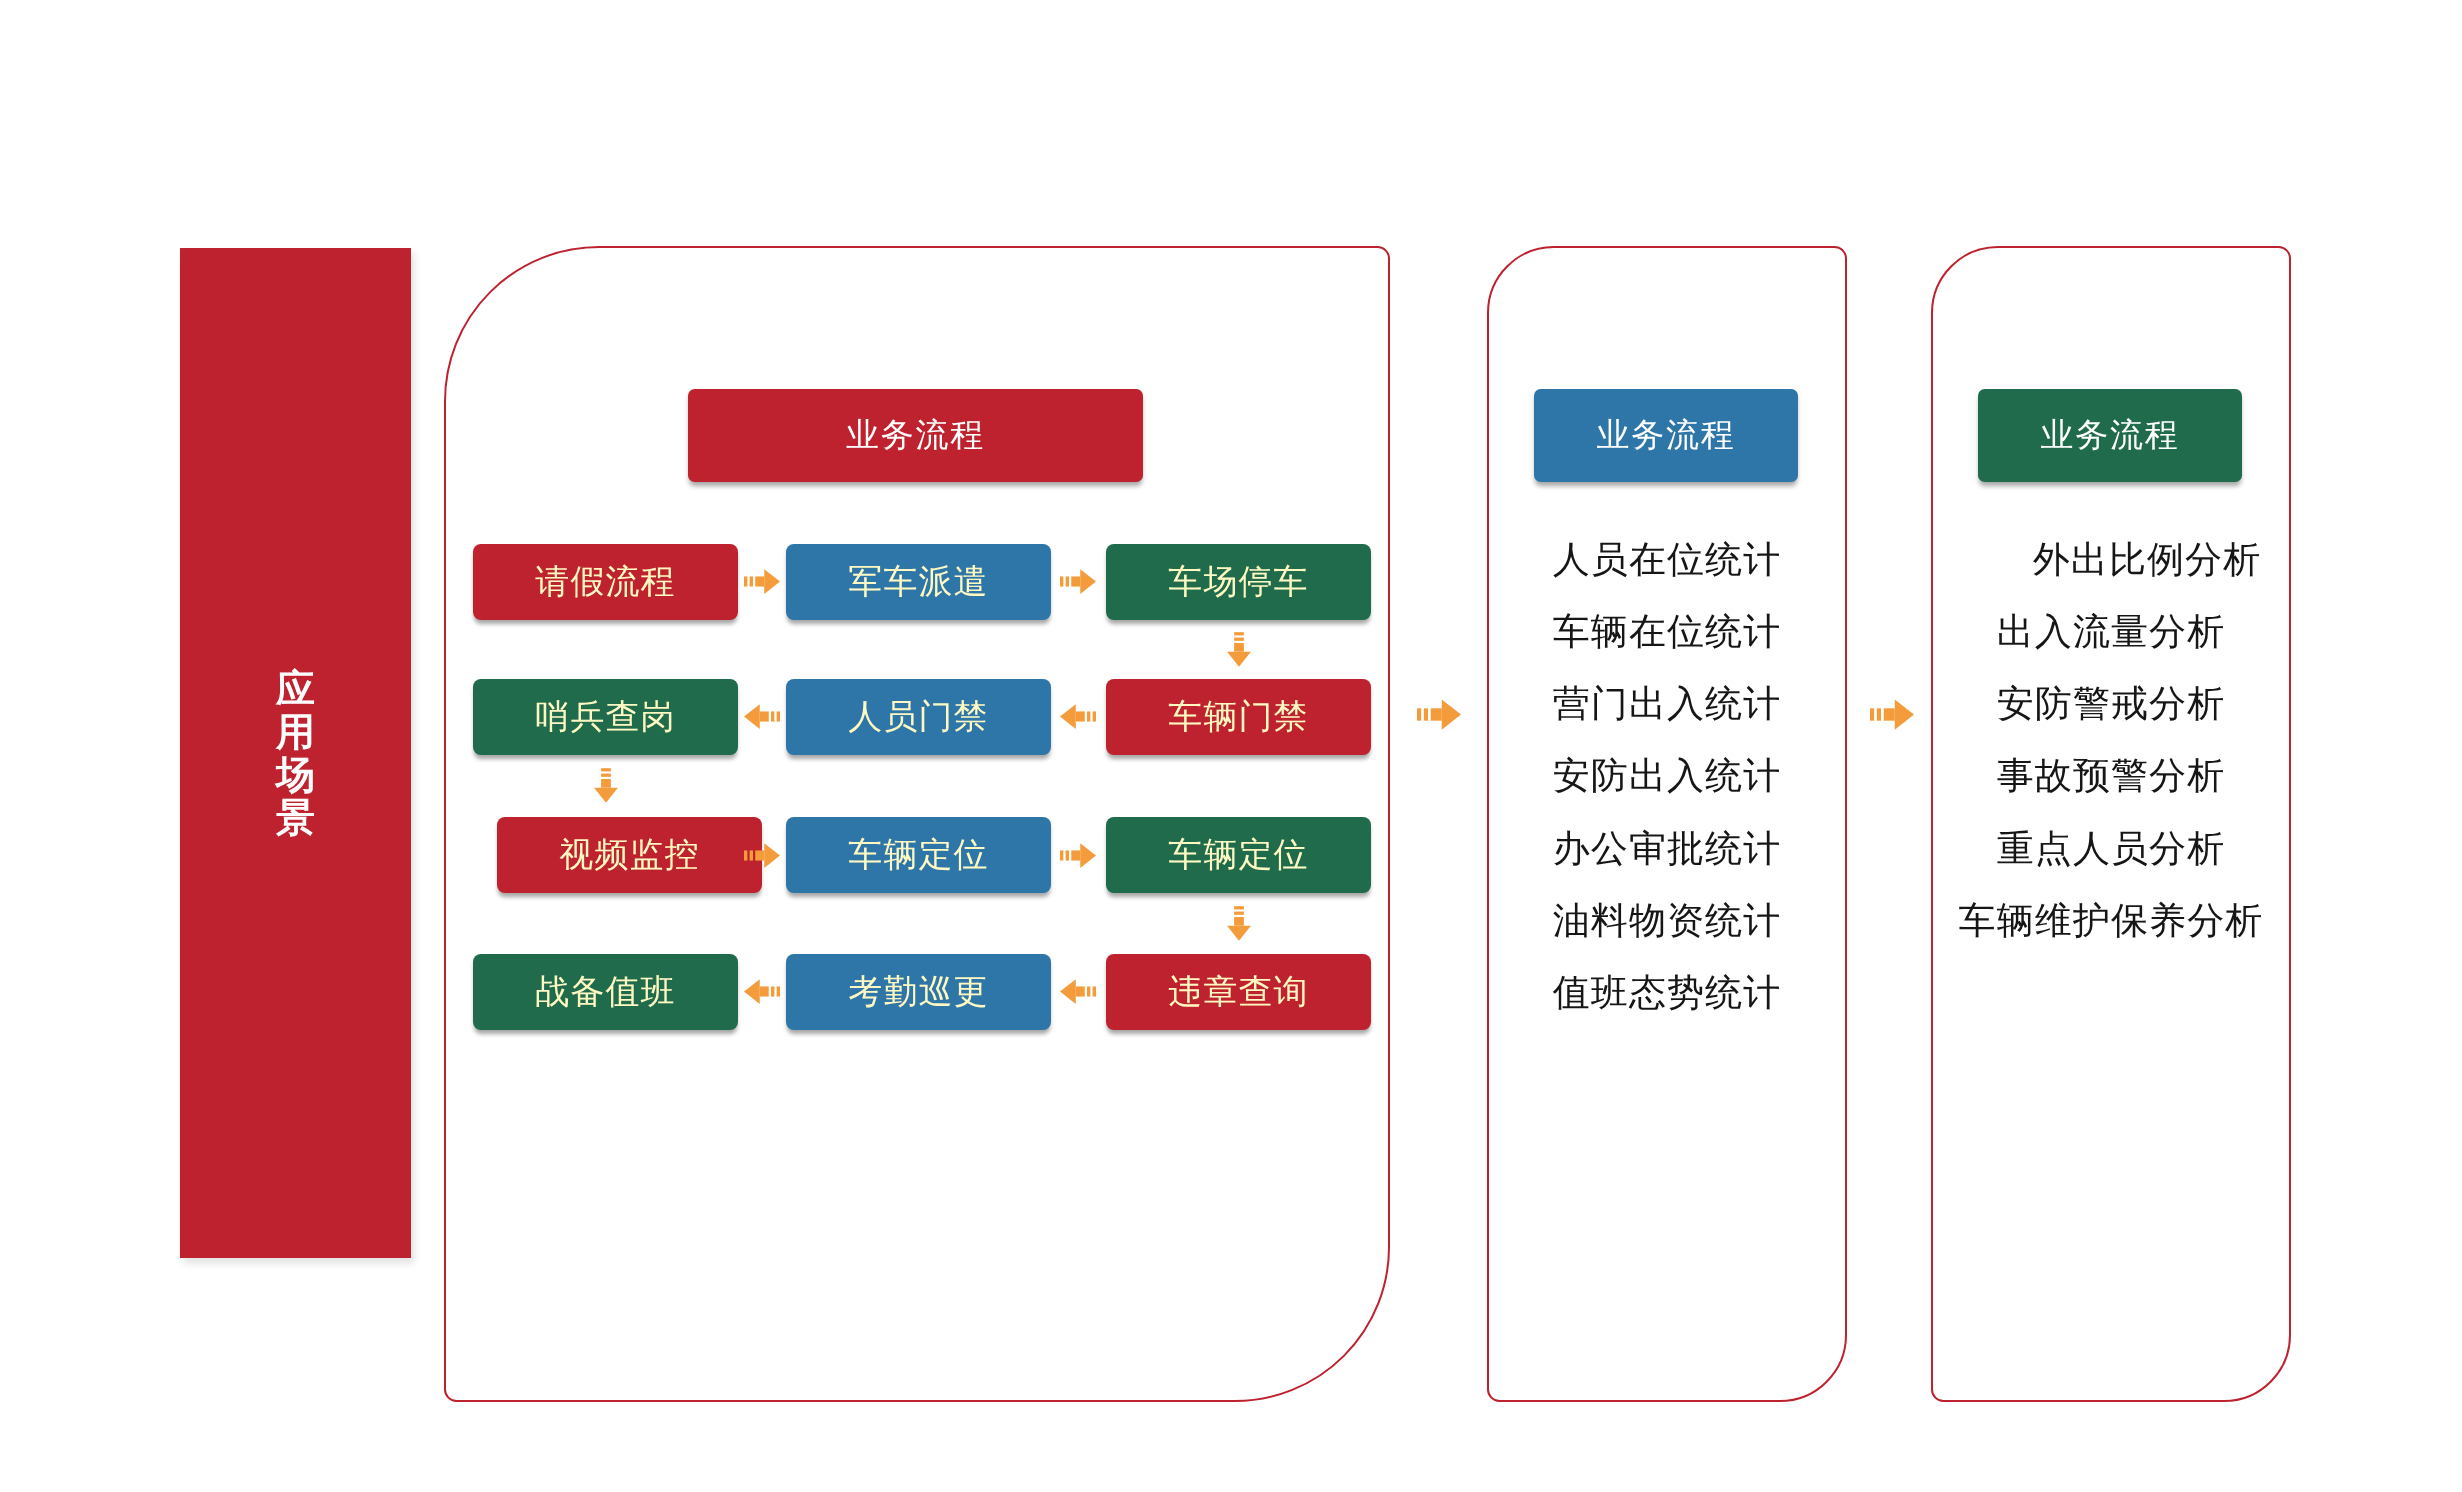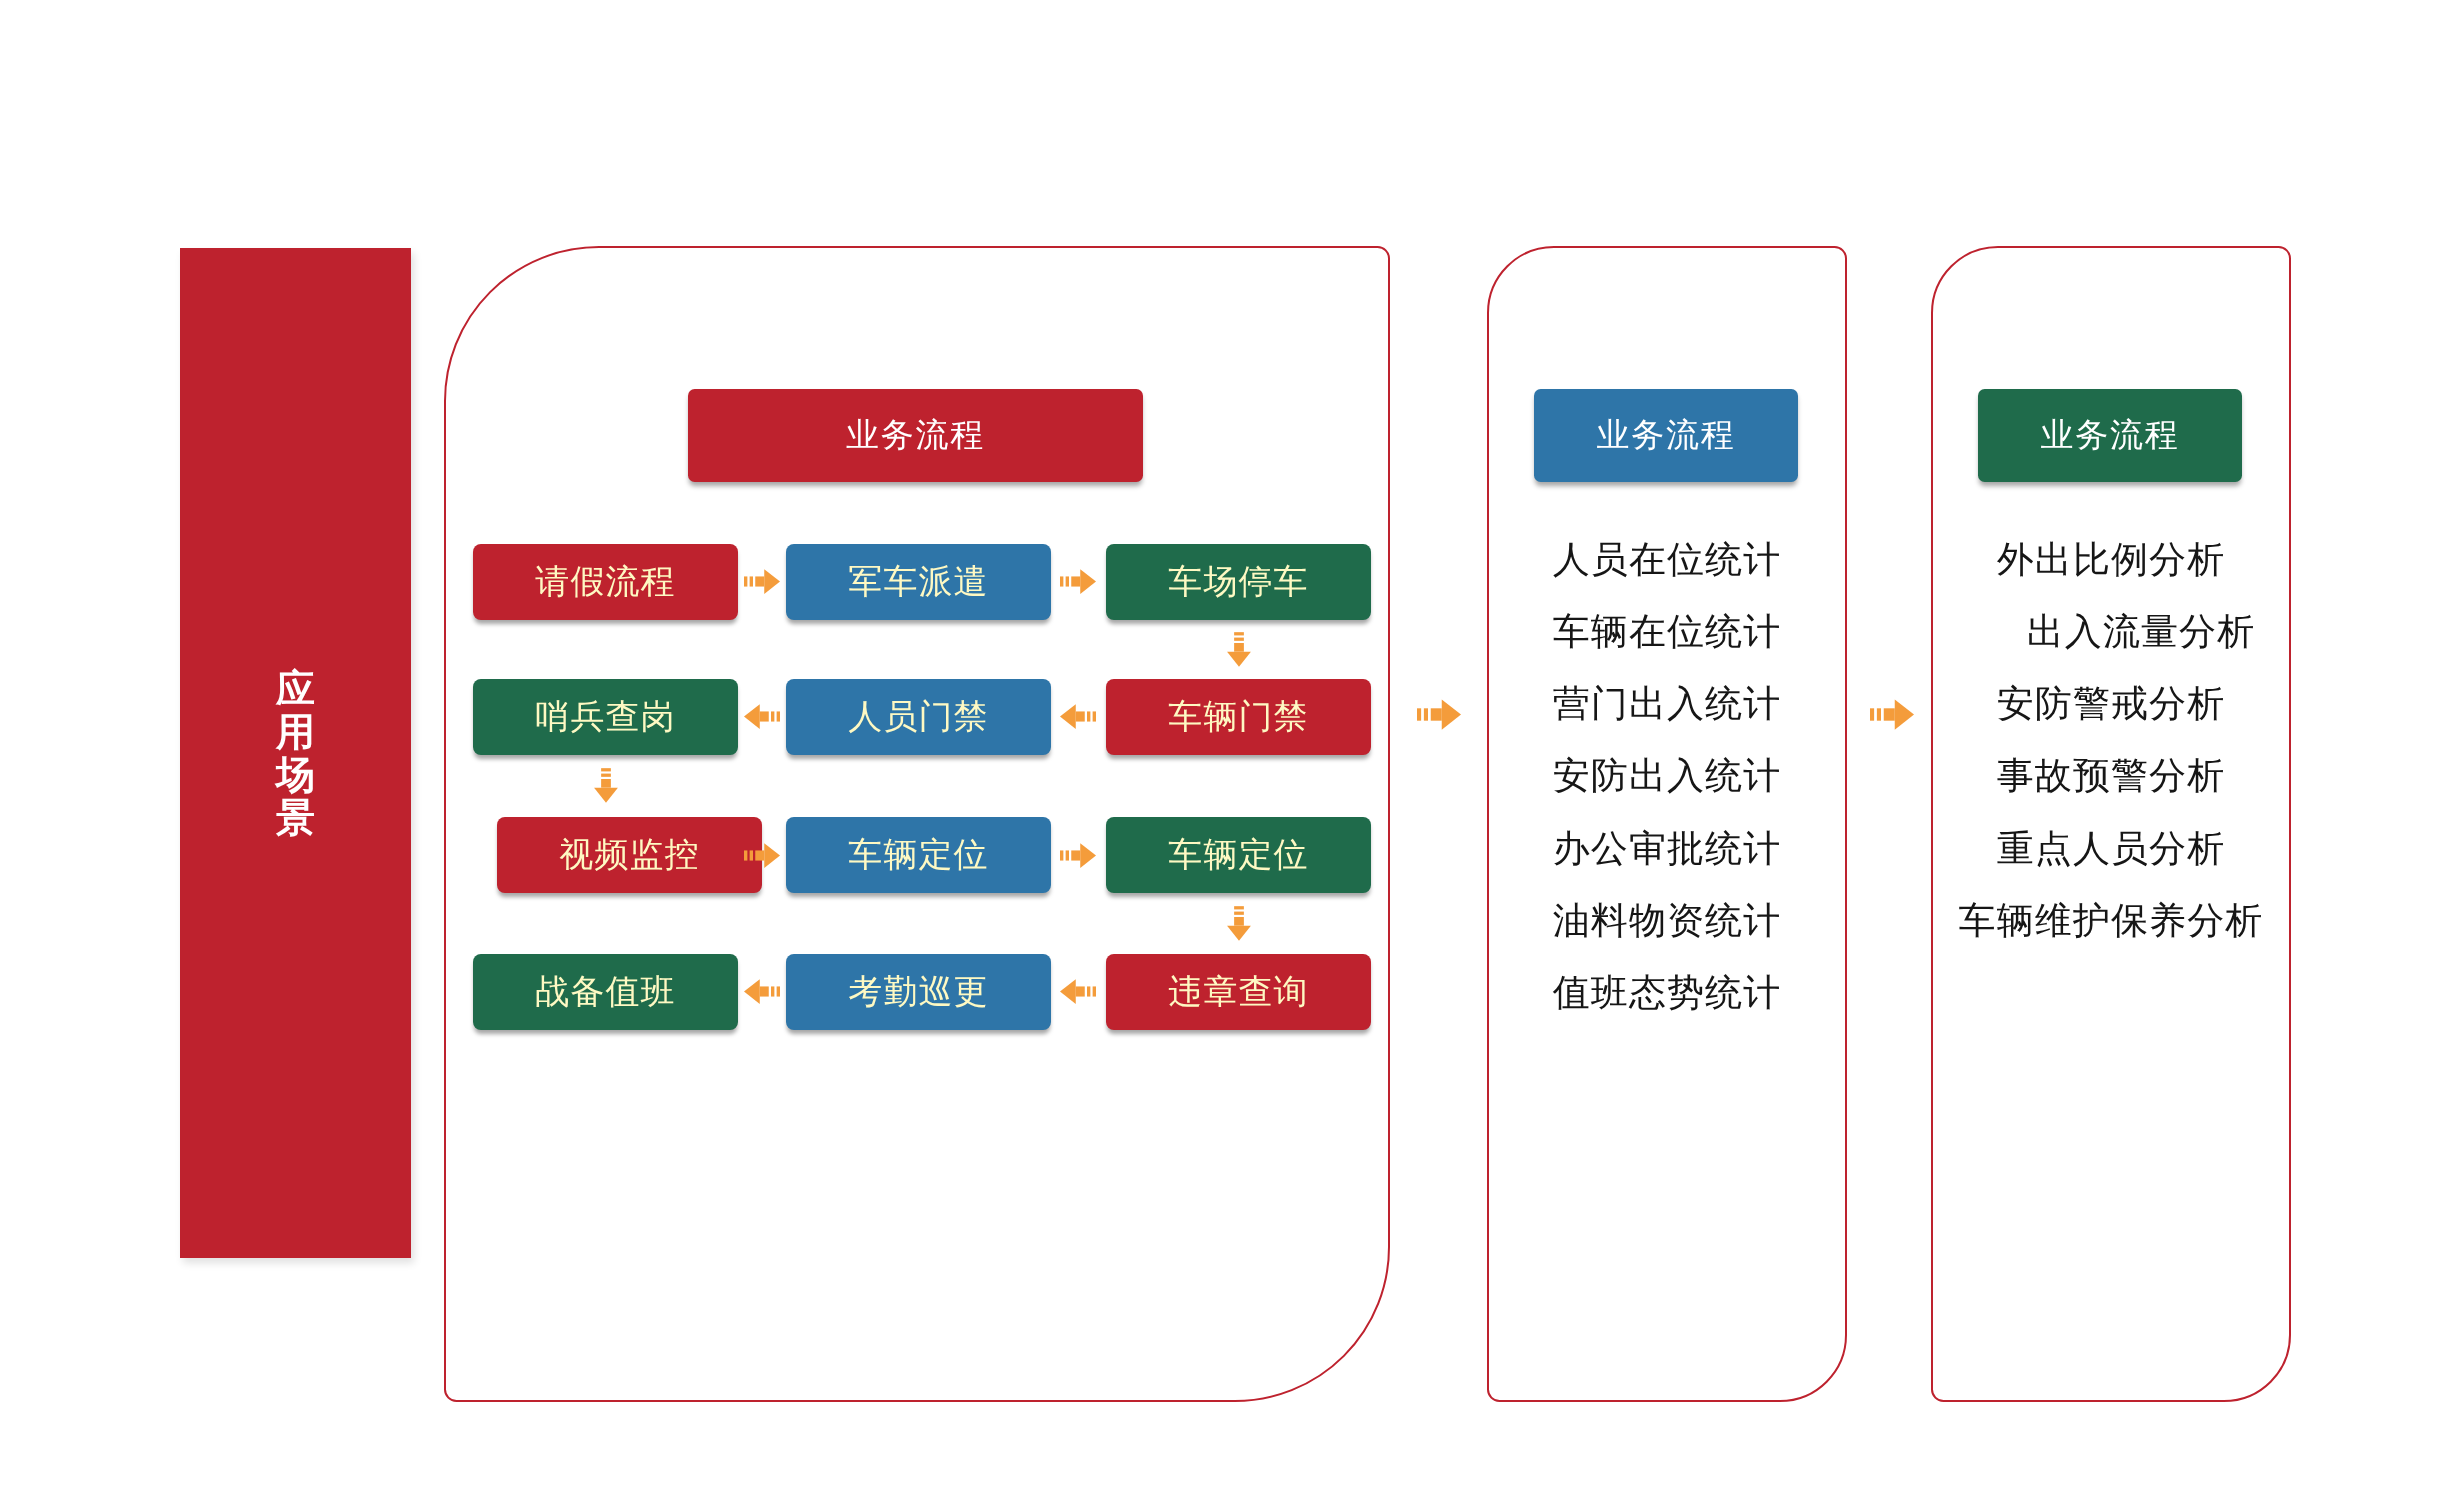--- a/index.html
+++ b/index.html
@@ -258,22 +258,22 @@
           <polygon points="36,2 64,24 36,46"></polygon>
         </g>
       </svg>
     </div>
 
   <div class="panel p3">
     <div class="hdr">
       <span>业务流程</span>
     </div>
     <div class="grid" id="analysis-root">
-        <div class="list-item" style="top: 292px;">外出比例分析</div>
-        <div class="list-item" style="top: 364px; padding-left: 30px;">出入流量分析</div>
+        <div class="list-item" style="top: 292px; padding-left: 36px;">外出比例分析</div>
+        <div class="list-item" style="top: 364px;">出入流量分析</div>
         <div class="list-item" style="top: 436px;">安防警戒分析</div>
         <div class="list-item" style="top: 508px;">事故预警分析</div>
         <div class="list-item" style="top: 581px;">重点人员分析</div>
         <div class="list-item" style="top: 653px;">车辆维护保养分析</div>
       </div>
   </div>
 
 </div>
 
 

